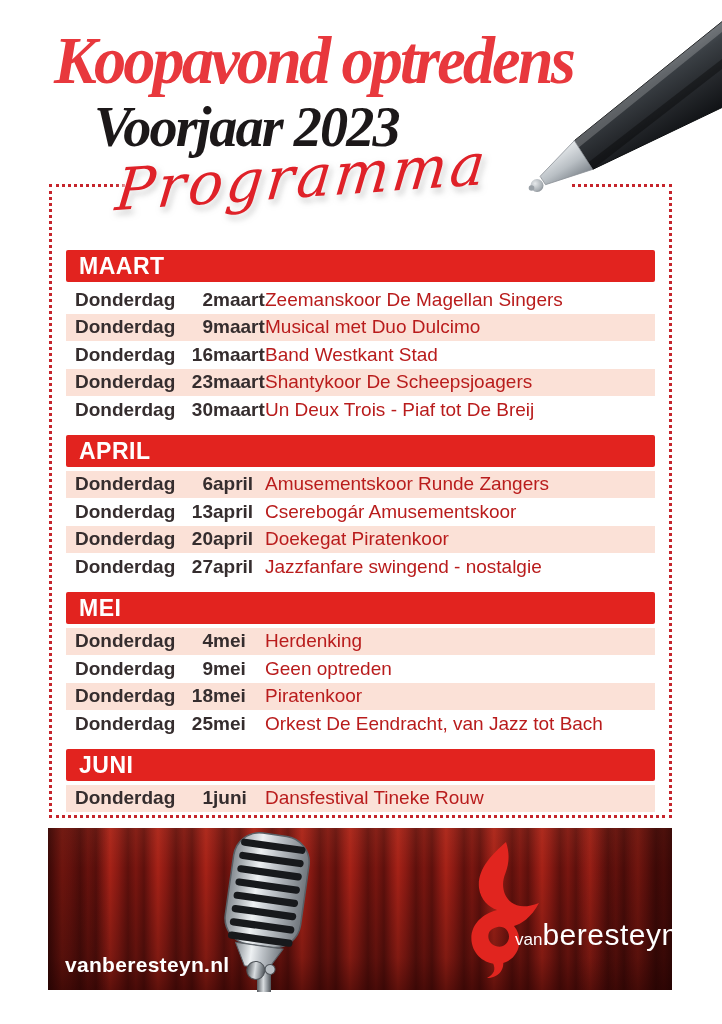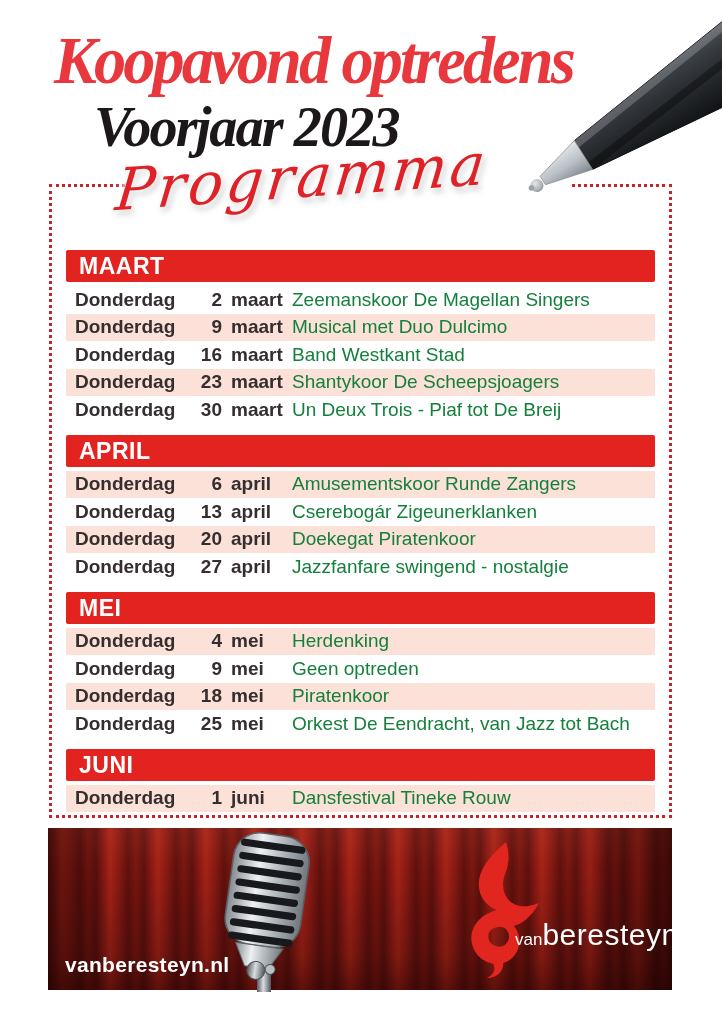--- a/index.html
+++ b/index.html
@@ -37,28 +37,28 @@
     border:3px dotted #c5242b; z-index:1;
   }
   .sections { position:absolute; left:14px; top:63px; width:589px; }
   .section-bar {
     height:32px; line-height:32px; background:#e2231f; color:#ffffff;
     font-weight:bold; font-size:23px; letter-spacing:0.5px; padding-left:13px;
     border-radius:2px; margin-bottom:4px; box-sizing:border-box;
   }
   .rows { margin-bottom:11px; }
   .row {
-    display:grid; grid-template-columns:112px 26px 52px auto; column-gap:9px;
+    display:grid; grid-template-columns:112px 26px 52px auto; 
     align-items:center; height:27.5px; padding-left:9px; font-size:19px;
     box-sizing:border-box;
   }
   .row.alt { background:#fbe1d7; }
   .row .day, .row .date, .row .mon { font-weight:bold; color:#352d2e; }
   .row .date { text-align:right; }
-  .row .event { color:#15803d; white-space:nowrap; }
+  .row .event { color:#b91c1c; white-space:nowrap; }
 
   
   .footer {
     position:absolute; left:48px; top:828px; width:624px; height:162px; z-index:2;
     background:
       linear-gradient(to right, rgba(20,0,0,0.5), rgba(20,0,0,0) 10%, rgba(20,0,0,0) 84%, rgba(20,0,0,0.55)),
       linear-gradient(to bottom, rgba(255,130,95,0.10), rgba(0,0,0,0) 25%, rgba(0,0,0,0.22) 80%, rgba(25,0,0,0.5)),
       repeating-linear-gradient(90deg, #5e100c 0px, #8a1a13 8px, #a62217 14px, #8a1a13 22px, #5e100c 32px, #7a1610 40px, #5e100c 48px);
   }
   .mic-svg { position:absolute; left:130px; top:0; }
@@ -150,21 +150,21 @@
           <div class="row alt">
             <span class="day">Donderdag</span>
             <span class="date">6</span>
             <span class="mon">april</span>
             <span class="event">Amusementskoor Runde Zangers</span>
           </div>
           <div class="row">
             <span class="day">Donderdag</span>
             <span class="date">13</span>
             <span class="mon">april</span>
-            <span class="event">Cserebogár Zigeunerklanken</span>
+            <span class="event">Cserebogár Amusementskoor</span>
           </div>
           <div class="row alt">
             <span class="day">Donderdag</span>
             <span class="date">20</span>
             <span class="mon">april</span>
             <span class="event">Doekegat Piratenkoor</span>
           </div>
           <div class="row">
             <span class="day">Donderdag</span>
             <span class="date">27</span>

